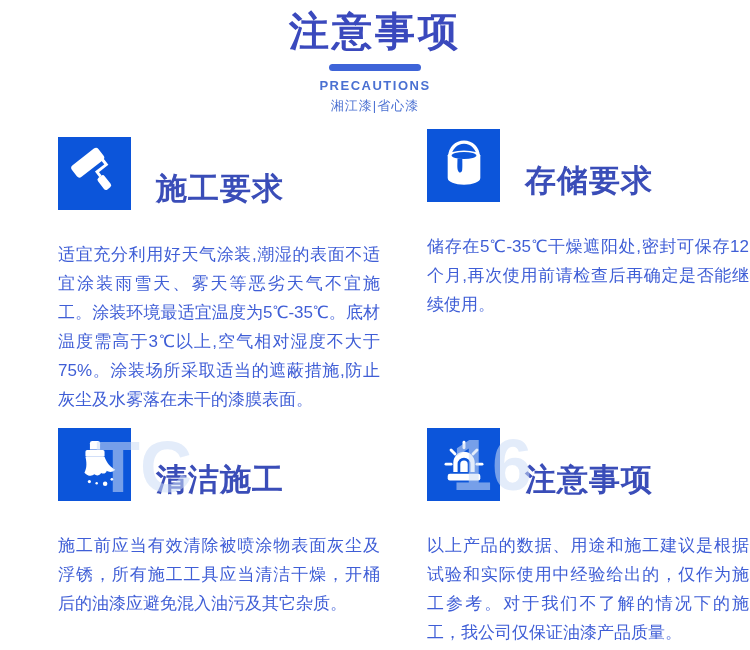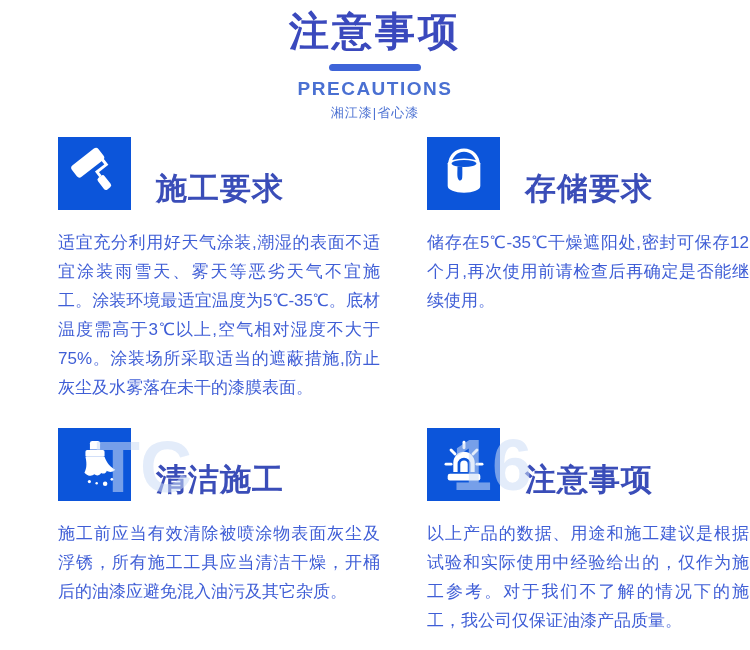--- a/index.html
+++ b/index.html
@@ -22,57 +22,57 @@
     letter-spacing:3px;
     color:#3a49bd;
   }
   .title-bar {
     width:92px; height:7px;
     background:#3e64d8;
     border-radius:4px;
     margin:8px auto 7px auto;
   }
   .subtitle {
-    font-size:19px;
+    font-size:13px;
     letter-spacing:1.5px;
     color:#4a70d2;
     font-weight:bold;
   }
   .brand {
     margin-top:4px;
     font-size:13px;
     letter-spacing:1px;
     color:#4a70d2;
   }
 
   
   .section { position:absolute; width:322px; }
   .sec-construction { left:58px;  top:137px; }
-  .sec-storage      { left:427px; top:137px; }
+  .sec-storage      { left:427px; top:129px; }
   .sec-cleaning     { left:58px;  top:428px; }
   .sec-notice       { left:427px; top:428px; }
 
   .sec-head { display:flex; align-items:flex-end; position:relative; z-index:2; }
   .icon-box {
     width:73px; height:73px; flex:0 0 73px;
     background:#0c55da;
     display:flex; align-items:center; justify-content:center;
   }
   .icon-box svg { overflow:visible; }
   .sec-title {
     margin-left:25px;
     font-family:"Liberation Serif", serif;
     font-weight:bold;
     font-size:31px;
     letter-spacing:1px;
     color:#3a4db8;
     white-space:nowrap;
   }
   .sec-body {
-    margin-top:18px;
+    margin-top:30px;
     font-size:17px;
     line-height:29px;
     color:#3f5ed6;
     text-align:justify;
   }
 
   
   .wm {
     position:absolute;
     font-family:"Liberation Sans", sans-serif;

